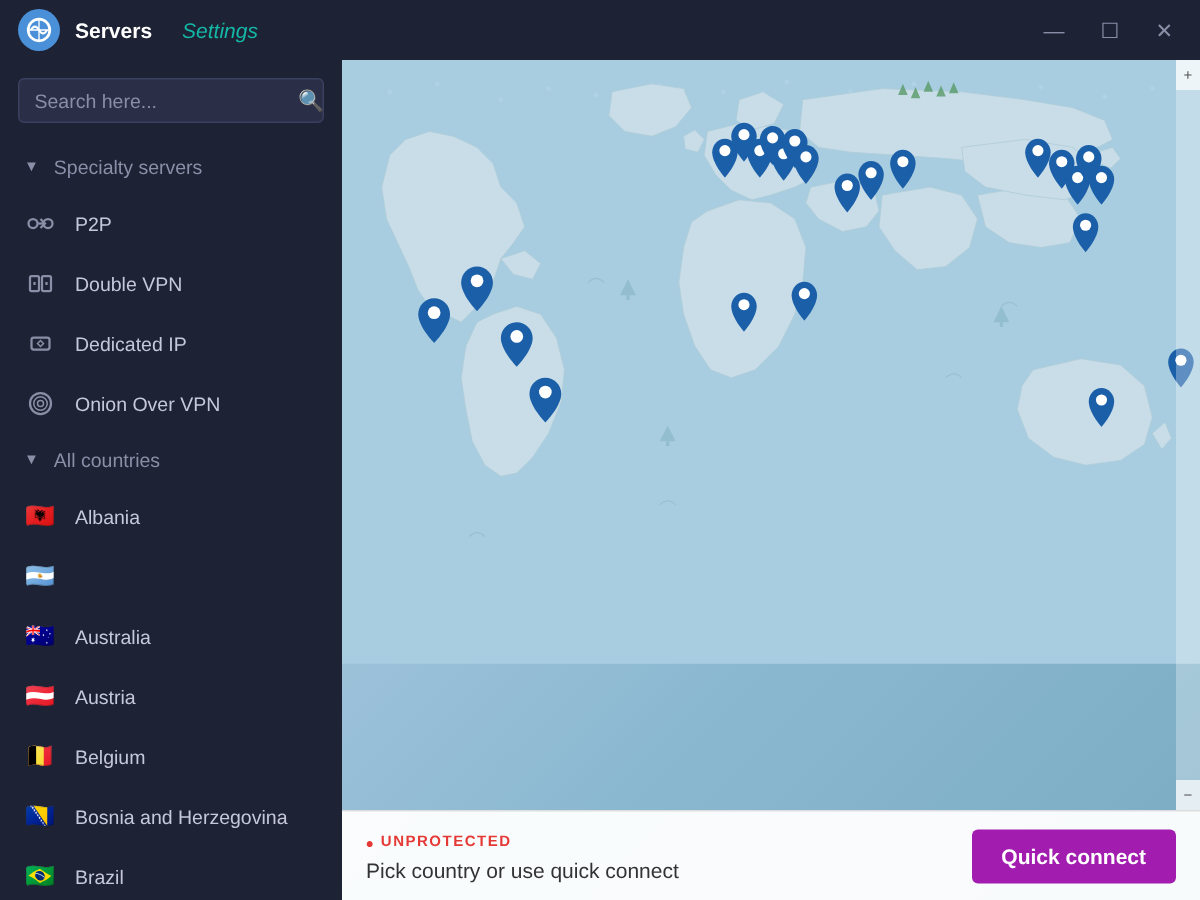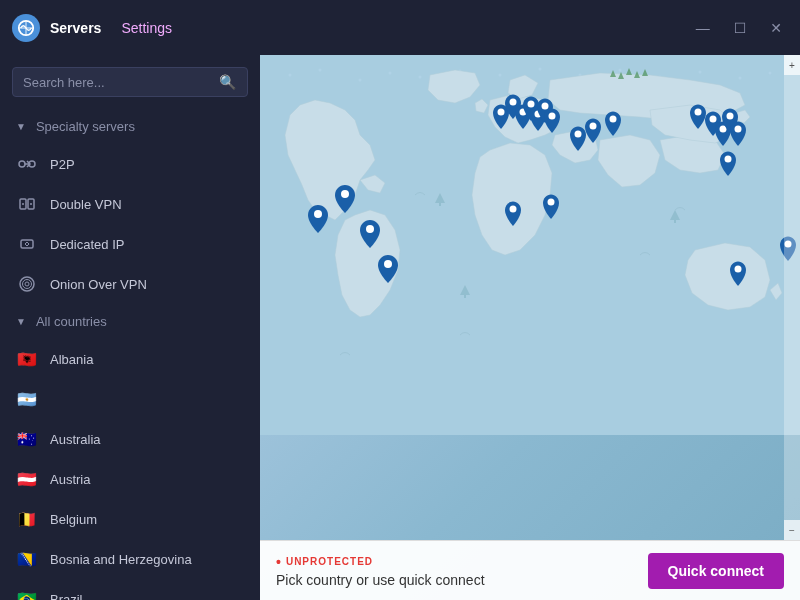--- a/index.html
+++ b/index.html
@@ -2,50 +2,50 @@
 <html><head>
   <meta charset="utf-8">
   <style>
     * { margin: 0; padding: 0; box-sizing: border-box; }
     body { width: 800px; height: 600px; overflow: hidden; font-family: 'Segoe UI', Arial, sans-serif; background: #1a1a2e; }
 
     .app-window { width: 800px; height: 600px; display: flex; flex-direction: column; }
 
     
     .title-bar {
-      height: 55px;
+      height: 40px;
       background: #1e2235;
       display: flex;
       align-items: center;
       padding: 0 12px;
       color: #fff;
       flex-shrink: 0;
     }
     .title-bar-logo {
       width: 28px; height: 28px;
       background: #4a90d9;
       border-radius: 50%;
       display: flex; align-items: center; justify-content: center;
       margin-right: 10px;
       flex-shrink: 0;
     }
     .title-bar-logo svg { width: 18px; height: 18px; }
     .title-bar-nav { display: flex; gap: 20px; flex: 1; }
     .title-bar-nav span { font-size: 14px; cursor: pointer; }
     .title-bar-nav span.active { color: #fff; font-weight: 600; }
-    .title-bar-nav span.inactive { color: #f0abfc; }
+    .title-bar-nav span.inactive { color: #14b8a6; font-style: italic; }
     .title-bar-controls { display: flex; gap: 12px; margin-left: auto; }
     .title-bar-controls span { color: #8a8fa8; font-size: 14px; cursor: pointer; padding: 2px 6px; }
 
     
     .main-content { display: flex; flex: 1; overflow: hidden; }
 
     
     .sidebar {
-      width: 260px;
+      width: 228px;
       background: #1e2235;
       display: flex;
       flex-direction: column;
       flex-shrink: 0;
       overflow-y: auto;
       overflow-x: hidden;
     }
     .sidebar::-webkit-scrollbar { width: 4px; }
     .sidebar::-webkit-scrollbar-track { background: #1e2235; }
     .sidebar::-webkit-scrollbar-thumb { background: #3a4060; border-radius: 2px; }

